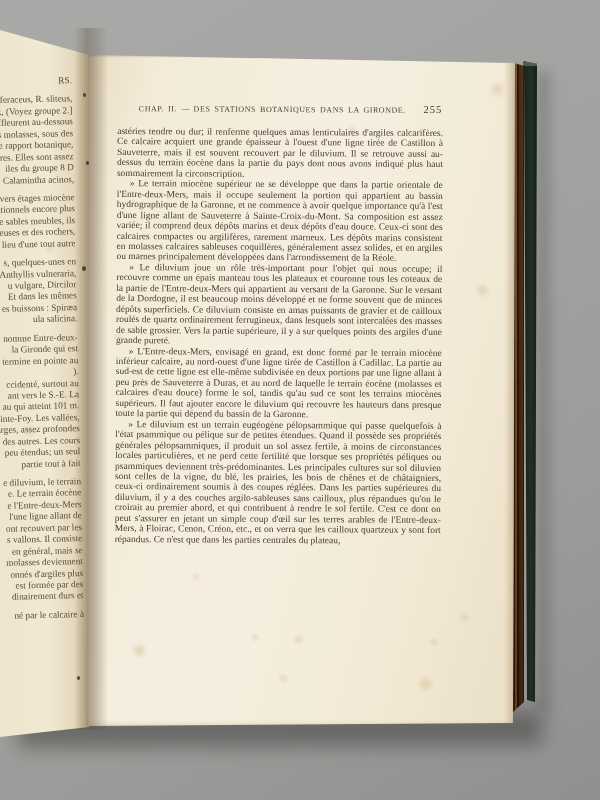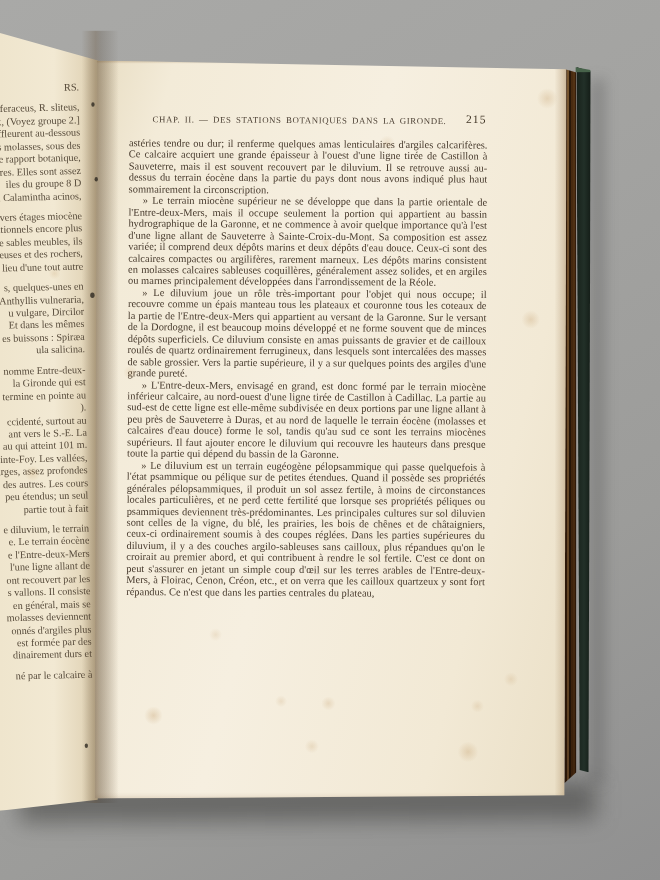--- a/index.html
+++ b/index.html
@@ -165,21 +165,21 @@
       </div>
   </div>
 
   <div class="right-page">
     <div class="gutter-inner"></div>
     <div class="edge-tinge"></div>
     <div class="top-tinge"></div>
     <div class="page-inner">
       <div class="page-header">
         <span class="chapter-title">CHAP. II. — DES STATIONS BOTANIQUES DANS LA GIRONDE.</span>
-        <span class="page-number">215</span>
+        <span class="page-number">255</span>
       </div>
       <div class="paras">
           <div class="para">astéries tendre ou dur; il renferme quelques amas lenticulaires d'argiles calcarifères. Ce calcaire acquiert une grande épaisseur à l'ouest d'une ligne tirée de Castillon à Sauveterre, mais il est souvent recouvert par le diluvium. Il se retrouve aussi au-dessus du terrain éocène dans la partie du pays dont nous avons indiqué plus haut sommairement la circonscription.</div>
           <div class="para">» Le terrain miocène supérieur ne se développe que dans la partie orientale de l'Entre-deux-Mers, mais il occupe seulement la portion qui appartient au bassin hydrographique de la Garonne, et ne commence à avoir quelque importance qu'à l'est d'une ligne allant de Sauveterre à Sainte-Croix-du-Mont. Sa composition est assez variée; il comprend deux dépôts marins et deux dépôts d'eau douce. Ceux-ci sont des calcaires compactes ou argilifères, rarement marneux. Les dépôts marins consistent en molasses calcaires sableuses coquillères, généralement assez solides, et en argiles ou marnes principalement développées dans l'arrondissement de la Réole.</div>
           <div class="para">» Le diluvium joue un rôle très-important pour l'objet qui nous occupe; il recouvre comme un épais manteau tous les plateaux et couronne tous les coteaux de la partie de l'Entre-deux-Mers qui appartient au versant de la Garonne. Sur le versant de la Dordogne, il est beaucoup moins développé et ne forme souvent que de minces dépôts superficiels. Ce diluvium consiste en amas puissants de gravier et de cailloux roulés de quartz ordinairement ferrugineux, dans lesquels sont intercalées des masses de sable grossier. Vers la partie supérieure, il y a sur quelques points des argiles d'une grande pureté.</div>
           <div class="para">» L'Entre-deux-Mers, envisagé en grand, est donc formé par le terrain miocène inférieur calcaire, au nord-ouest d'une ligne tirée de Castillon à Cadillac. La partie au sud-est de cette ligne est elle-même subdivisée en deux portions par une ligne allant à peu près de Sauveterre à Duras, et au nord de laquelle le terrain éocène (molasses et calcaires d'eau douce) forme le sol, tandis qu'au sud ce sont les terrains miocènes supérieurs. Il faut ajouter encore le diluvium qui recouvre les hauteurs dans presque toute la partie qui dépend du bassin de la Garonne.</div>
           <div class="para">» Le diluvium est un terrain eugéogène pélopsammique qui passe quelquefois à l'état psammique ou pélique sur de petites étendues. Quand il possède ses propriétés générales pélopsammiques, il produit un sol assez fertile, à moins de circonstances locales particulières, et ne perd cette fertilité que lorsque ses propriétés péliques ou psammiques deviennent très-prédominantes. Les principales cultures sur sol diluvien sont celles de la vigne, du blé, les prairies, les bois de chênes et de châtaigniers, ceux-ci ordinairement soumis à des coupes réglées. Dans les parties supérieures du diluvium, il y a des couches argilo-sableuses sans cailloux, plus répandues qu'on le croirait au premier abord, et qui contribuent à rendre le sol fertile. C'est ce dont on peut s'assurer en jetant un simple coup d'œil sur les terres arables de l'Entre-deux-Mers, à Floirac, Cenon, Créon, etc., et on verra que les cailloux quartzeux y sont fort répandus. Ce n'est que dans les parties centrales du plateau,</div>
         </div>
     </div>
   </div>

